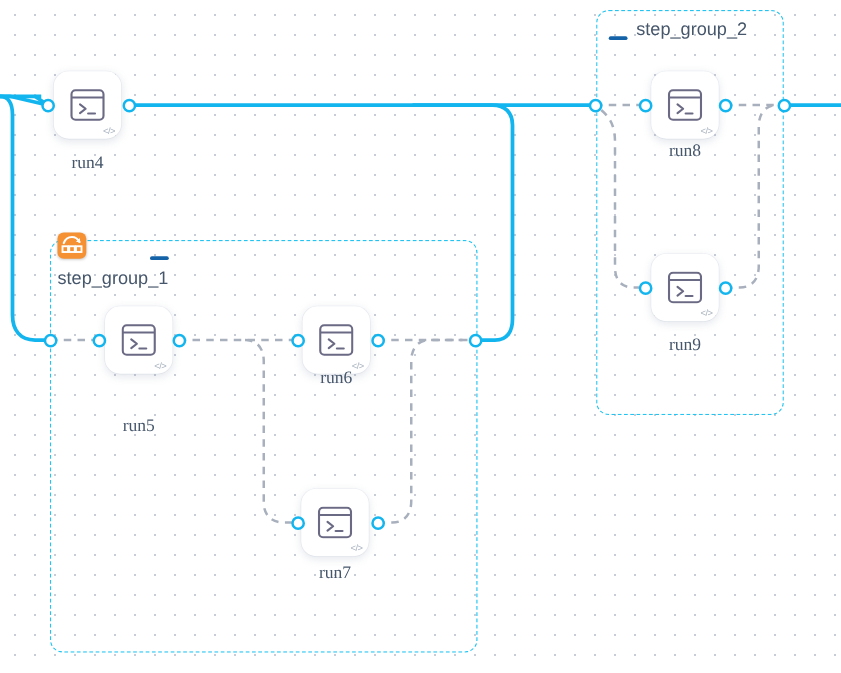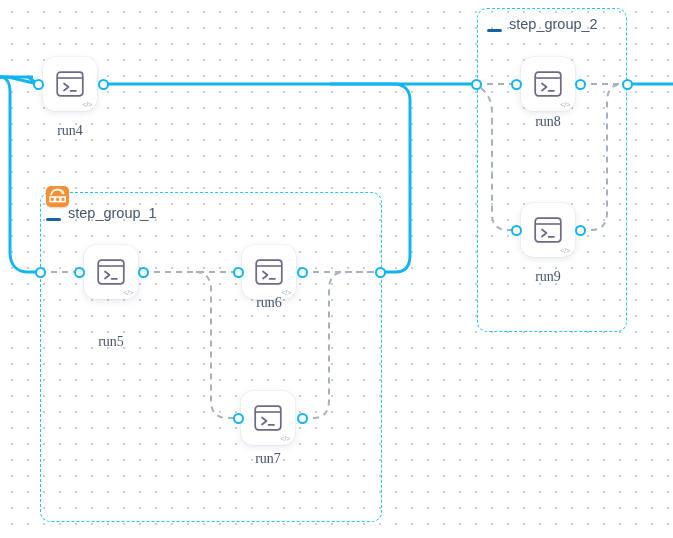--- a/index.html
+++ b/index.html
@@ -148,21 +148,21 @@
   <div class="group-badge" style="left:46px; top:186px;">
     <svg width="23" height="21" viewBox="0 0 23 21">
       <path d="M5 8.5 C6.3 5 9 3.6 11.6 3.6 C14 3.6 16.2 4.9 17.6 7.6" fill="none" stroke="#ffffff" stroke-width="1.7" stroke-linecap="round"></path>
       <path d="M17.8 4.4 L18.2 8.0 L14.8 7.3 Z" fill="#ffffff"></path>
       <rect x="4" y="11" width="4.4" height="4.6" fill="none" stroke="#ffffff" stroke-width="1.5"></rect>
       <rect x="9.4" y="11" width="4.4" height="4.6" fill="none" stroke="#ffffff" stroke-width="1.5"></rect>
       <rect x="14.8" y="11" width="4.4" height="4.6" fill="none" stroke="#ffffff" stroke-width="1.5"></rect>
     </svg>
   </div>
 
-  <div class="group-label" style="left:46px; top:205px;">
+  <div class="group-label" style="left:46px; top:205px;flex-direction:column;">
     <span class="collapse-dash"></span>
     <span>step_group_1</span>
   </div>
 
   <div class="group-frame" style="left:477px; top:8px; width:150px; height:324px;"></div>
 
   <div class="group-label" style="left:487px; top:16px;">
     <span class="collapse-dash"></span>
     <span>step_group_2</span>
   </div>

